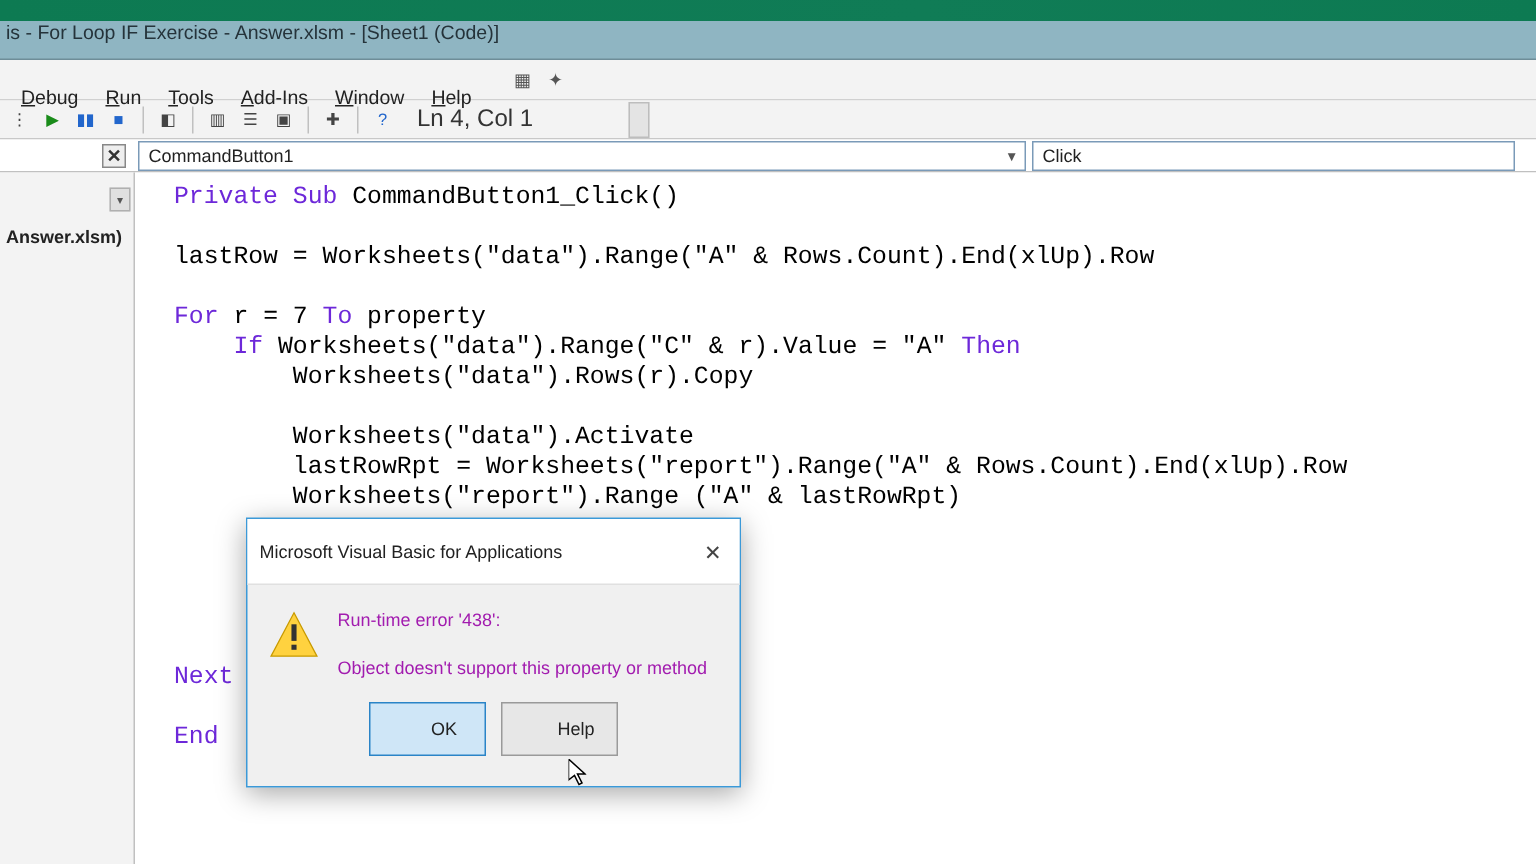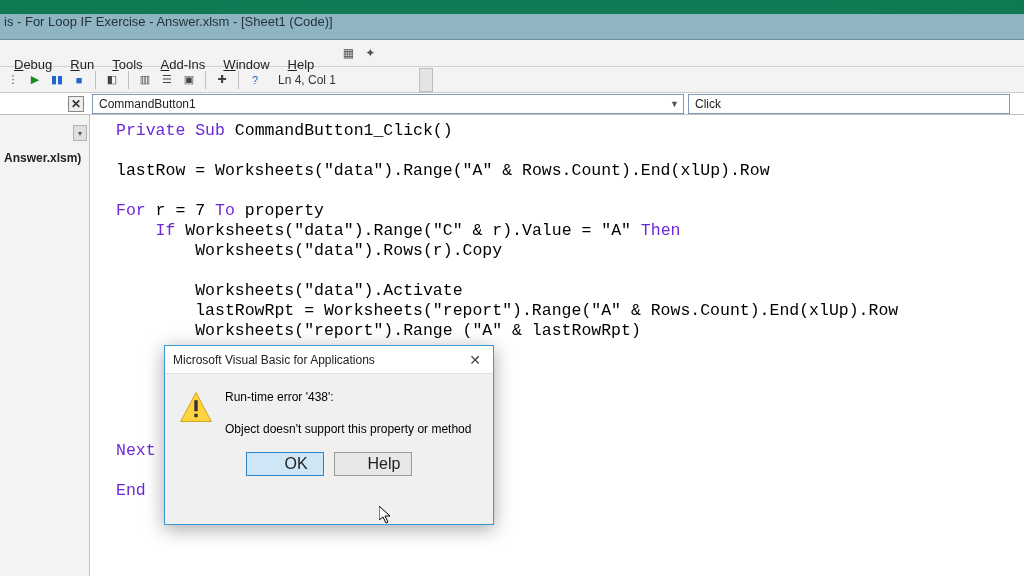--- a/index.html
+++ b/index.html
@@ -55,21 +55,21 @@
   .tbtn {
     width:18px; height:18px;
     display:flex; align-items:center; justify-content:center;
     font-size:11px;
     color:#444;
   }
   .tbtn.green { color:#1a8c1a; }
   .tbtn.blue { color:#2266cc; }
   .tbsep { width:1px; height:18px; background:#c0c0c0; margin:0 3px; }
   .status {
-    font-size:12px; color:#333; padding-left:10px;
+    font-size:16px; color:#333; padding-left:10px;
   }
   .dropdownrow {
     height:22px;
     background:#fff;
     display:flex; align-items:center;
     border-bottom:1px solid #c0c0c0;
   }
   .leftpane {
     width:88px; display:flex; align-items:center; justify-content:flex-end;
     padding-right:4px; gap:2px;
@@ -119,45 +119,45 @@
   .kw { color:#6d28d9; }
   .dialog {
     position:absolute;
     left:164px; top:345px;
     width:330px; height:180px;
     background:#f0f0f0;
     border:1px solid #3b99d8;
     box-shadow:0 4px 18px rgba(0,0,0,.35);
   }
   .dlg-title {
-    height:28px; background:#fff;
+    height:44px; background:#fff;
     display:flex; align-items:center; justify-content:space-between;
     padding:0 8px;
     font-size:12px; color:#222;
     border-bottom:1px solid #e0e0e0;
   }
   .dlg-close { font-size:14px; color:#444; padding:0 4px; }
   .dlg-body {
     display:flex; padding:16px 14px 6px 14px; gap:12px;
   }
   .warnicon {
     width:34px; height:34px;
   }
   .warnicon svg { width:34px; height:34px; }
-  .dlg-text { font-size:12px; color:#000000; }
+  .dlg-text { font-size:12px; color:#a21caf; }
   .dlg-text .line1 { margin-bottom:18px; }
   .dlg-buttons {
     display:flex; gap:10px; justify-content:center;
     padding:10px 0 14px 0;
   }
   .dlg-btn {
-    width:78px; height:24px;
+    width:78px; height:36px;
     border:1px solid #9a9a9a;
     background:#e7e7e7;
-    font-size:16px; color:#222;
+    font-size:12px; color:#222;
     display:flex; align-items:center; justify-content:center;padding-left:22px;
   }
   .dlg-btn.primary {
     background:#cfe6f7;
     border:1px solid #2a84c7;
   }
   .cursor {
     position:absolute;
     left:379px; top:506px;
     width:12px; height:18px;

